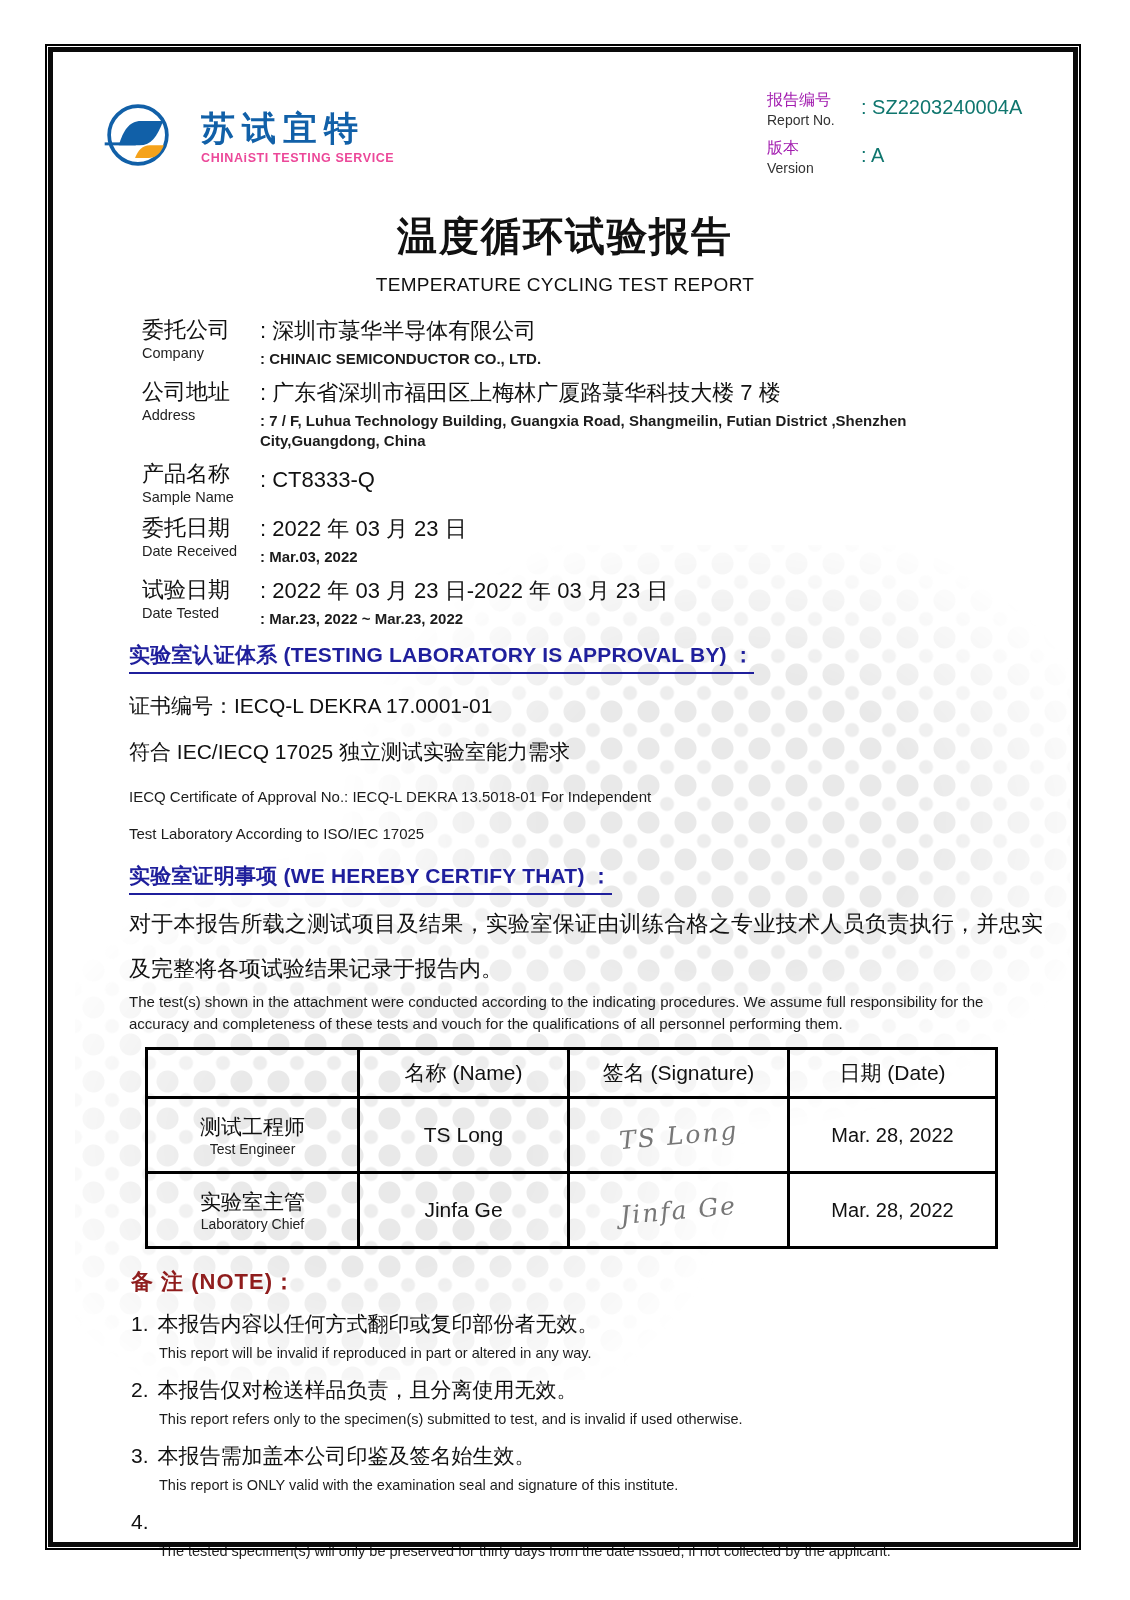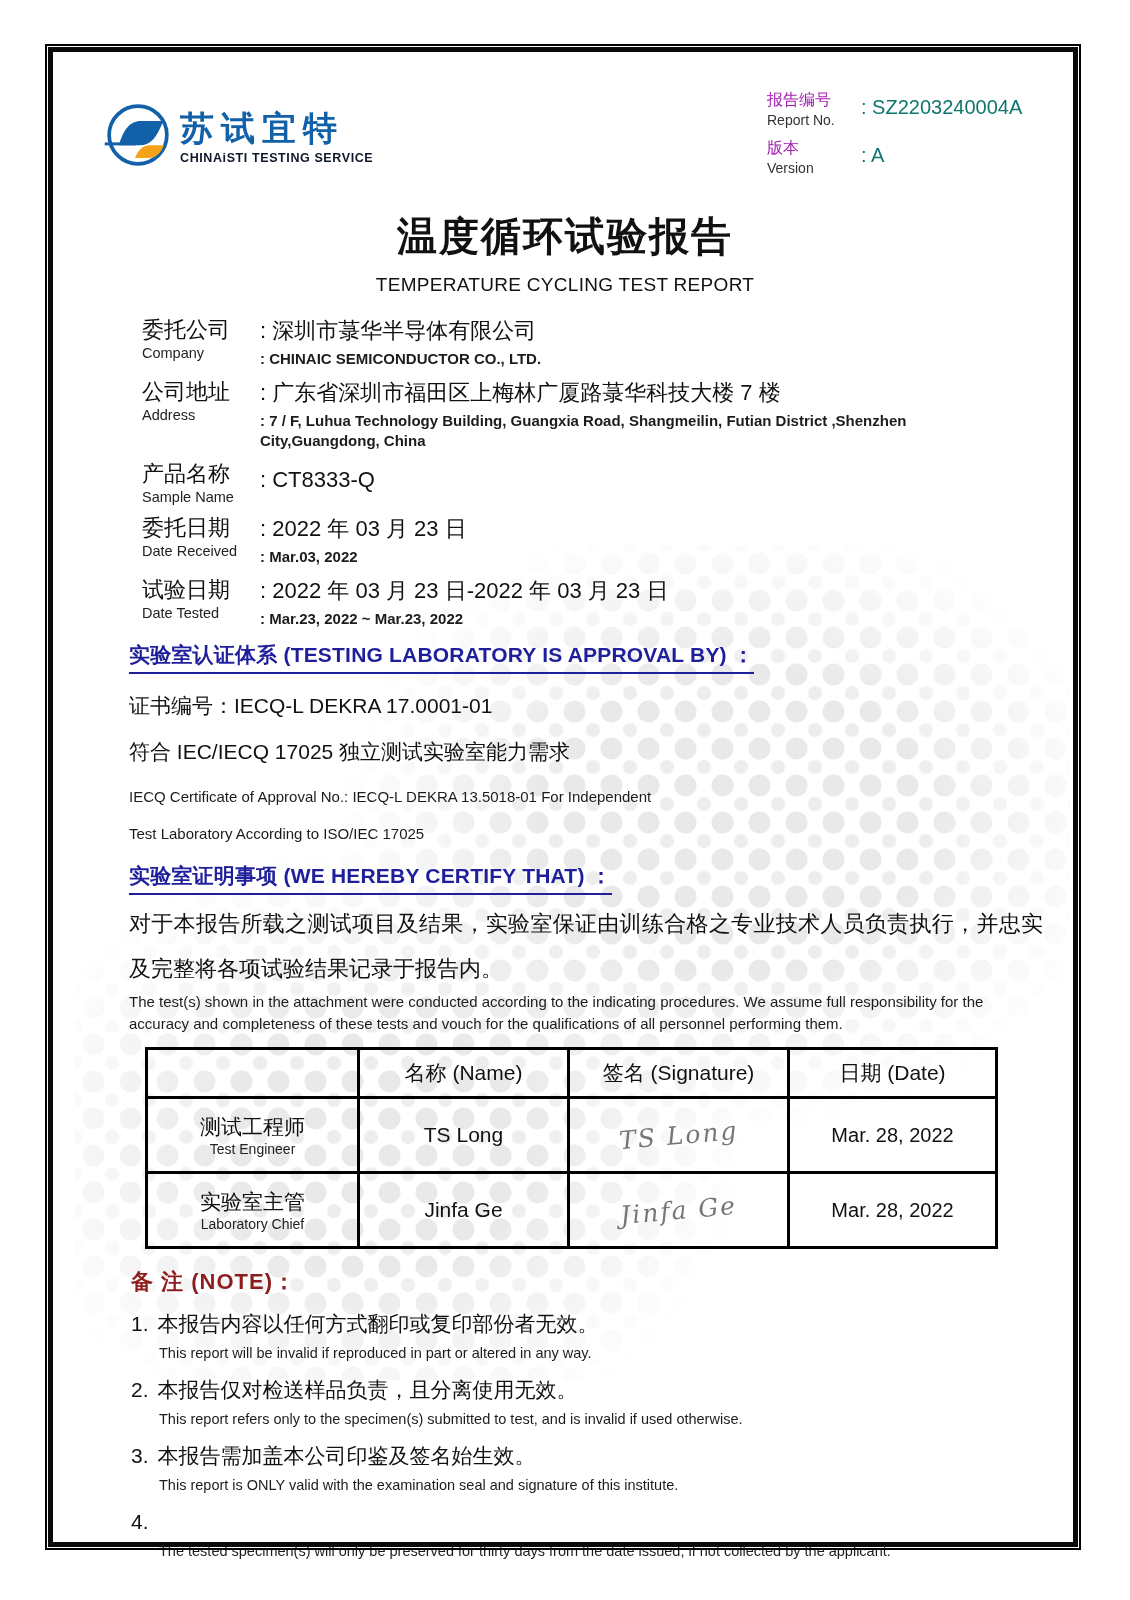--- a/index.html
+++ b/index.html
@@ -26,23 +26,23 @@
     mask-image:
       radial-gradient(ellipse 55% 52% at 66% 33%,#000 35%,transparent 72%),
       radial-gradient(ellipse 52% 50% at 30% 72%,#000 30%,transparent 72%);
   }
 
   .content{position:absolute;left:53px;top:52px;width:1024px;height:1498px;
            box-sizing:border-box;z-index:1;}
 
   
   .hdr{display:flex;justify-content:space-between;margin:36px 42px 0 48px;}
-  .logo{display:flex;align-items:center;gap:5px;}
+  .logo{display:flex;align-items:center;gap:26px;}
   .logo-cn{font-size:34px;font-weight:700;color:#1160a8;letter-spacing:7px;line-height:36px;}
-  .logo-en{font-size:12.5px;font-weight:700;color:#0f172a;letter-spacing:.6px;margin-top:5px;}
+  .logo-en{font-size:12.5px;font-weight:700;color:#ec4899;letter-spacing:.6px;margin-top:5px;}
   .meta{width:268px;margin-top:2px;}
   .meta-row{display:flex;margin-bottom:10px;}
   .meta-labels{width:86px;}
   .meta-cn{font-size:16px;color:#a21caf;}
   .meta-en{font-size:14px;color:#333;margin-top:1px;}
   .meta-val{font-size:20px;color:#0f766e;padding-top:6px;margin-left:8px;}
 
   
   .title-cn{text-align:center;font-size:40px;font-weight:700;letter-spacing:2px;margin-top:26px;line-height:48px;}
   .title-en{text-align:center;font-size:19px;font-weight:400;letter-spacing:.3px;margin-top:14px;line-height:22px;}

